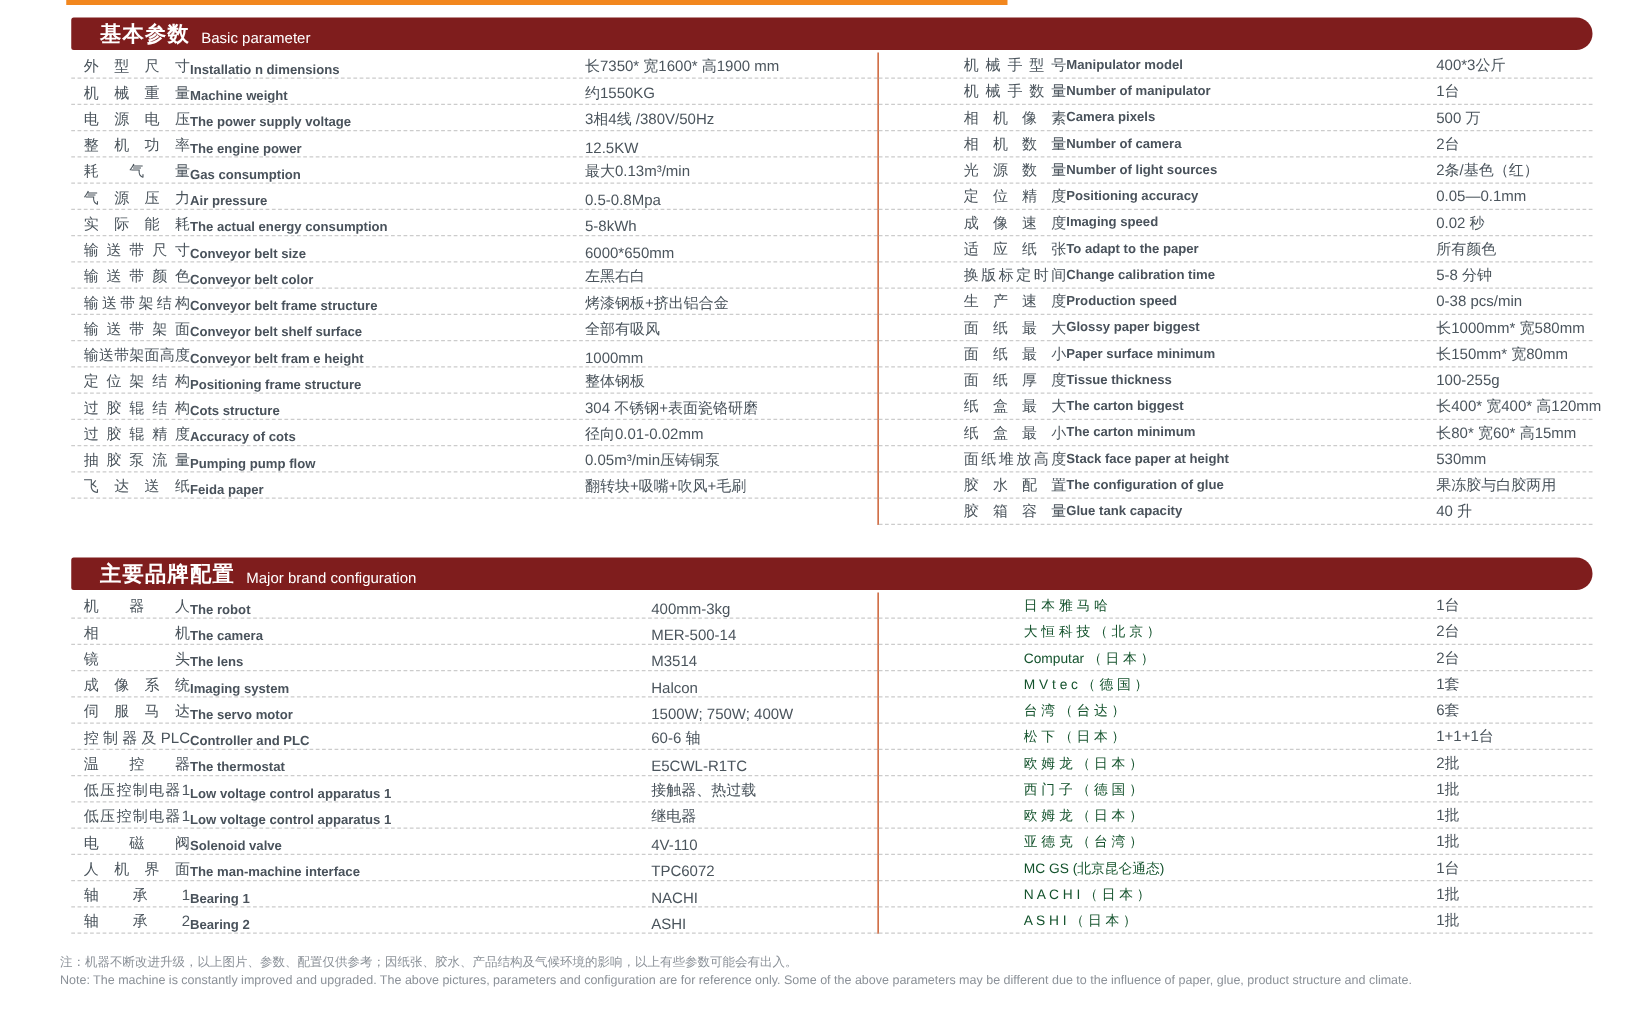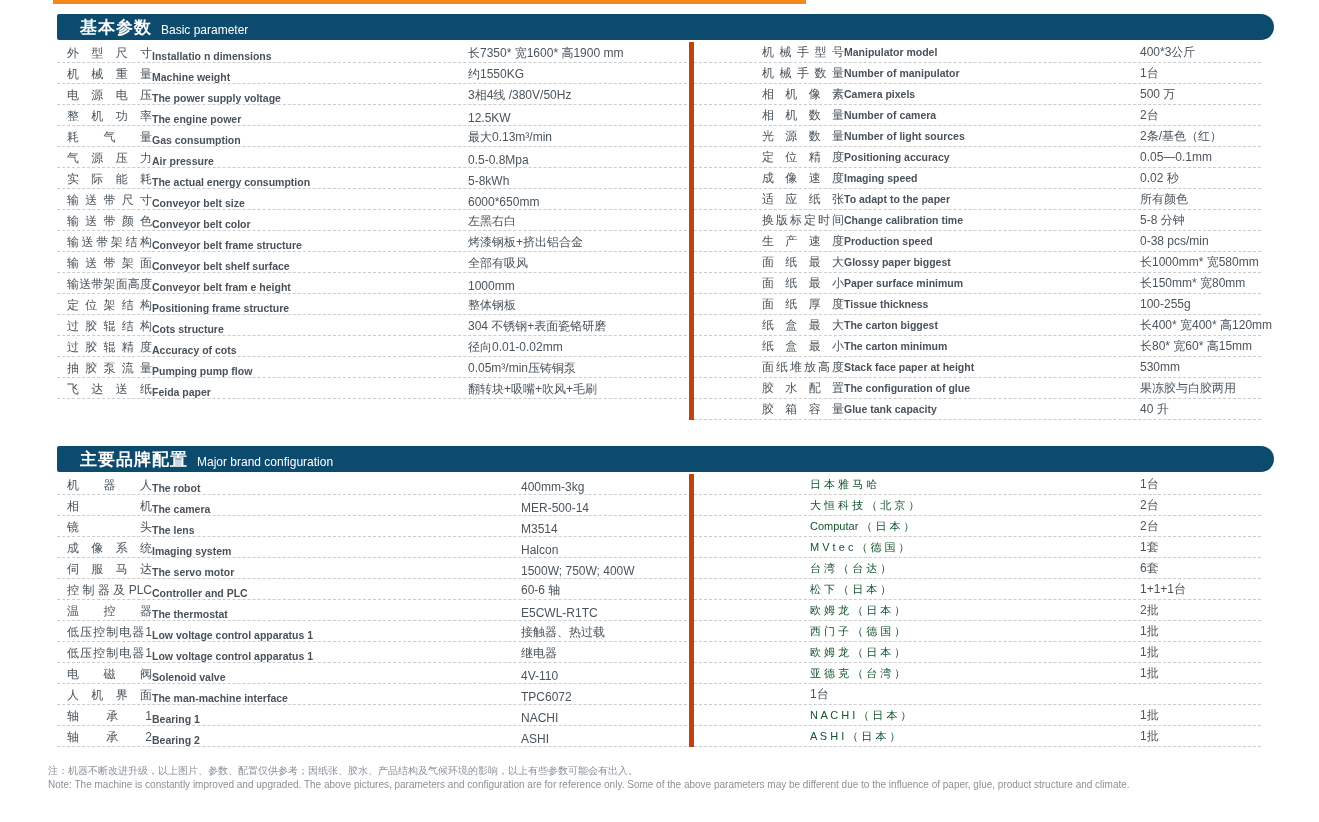--- a/index.html
+++ b/index.html
@@ -10,31 +10,31 @@
   }
   .page{position:relative;width:1319px;height:822px;overflow:hidden;background:#fff;}
 
   .top-strip{position:absolute;left:53px;top:0;width:753px;height:4px;background:#F2871E;}
 
   .section{position:absolute;left:57px;width:1217px;}
   #section1{top:14px;}
   #section2{top:446px;}
 
   .sec-header{
-    height:26px;background:#0c4a6e;border-radius:2px 13px 13px 2px;
+    height:26px;background:#7f1d1d;border-radius:2px 13px 13px 2px;
     display:flex;align-items:center;padding-left:23px;box-sizing:border-box;
     margin-bottom:2px;
   }
   .sec-title-zh{color:#ffffff;font-size:17px;font-weight:bold;letter-spacing:1px;}
   .sec-title-en{color:#ffffff;font-size:12px;margin-left:9px;padding-top:5px;}
 
   .tbl{position:relative;width:1217px;}
   .half{position:absolute;top:0;box-sizing:border-box;}
   .h-left{left:0;width:645px;}
-  .h-right{left:632px;width:572px;border-left:5px solid #c2410c;}
+  .h-right{left:645px;width:572px;border-left:1px solid #c2410c;}
 
   .t-row{
     display:flex;align-items:center;height:21px;box-sizing:border-box;
     border-bottom:1px dashed #cccccc;
   }
   .h-left .t-row{padding-left:10px;padding-right:6px;align-items:flex-end;}
 
   .zh{
     font-size:12px;color:#4A545C;
     text-align:justify;text-align-last:justify;
@@ -426,20 +426,21 @@
             <div class="brand">欧 姆 龙 （ 日 本 ）</div>
             <div class="qty">1批</div>
           </div>
 
           <div class="t-row">
             <div class="brand">亚 德 克 （ 台 湾 ）</div>
             <div class="qty">1批</div>
           </div>
 
           <div class="t-row">
+            <div class="brand">MC GS (北京昆仑通态)</div>
             <div class="qty">1台</div>
           </div>
 
           <div class="t-row">
             <div class="brand">N A C H I （ 日 本 ）</div>
             <div class="qty">1批</div>
           </div>
 
           <div class="t-row">
             <div class="brand">A S H I （ 日 本 ）</div>

